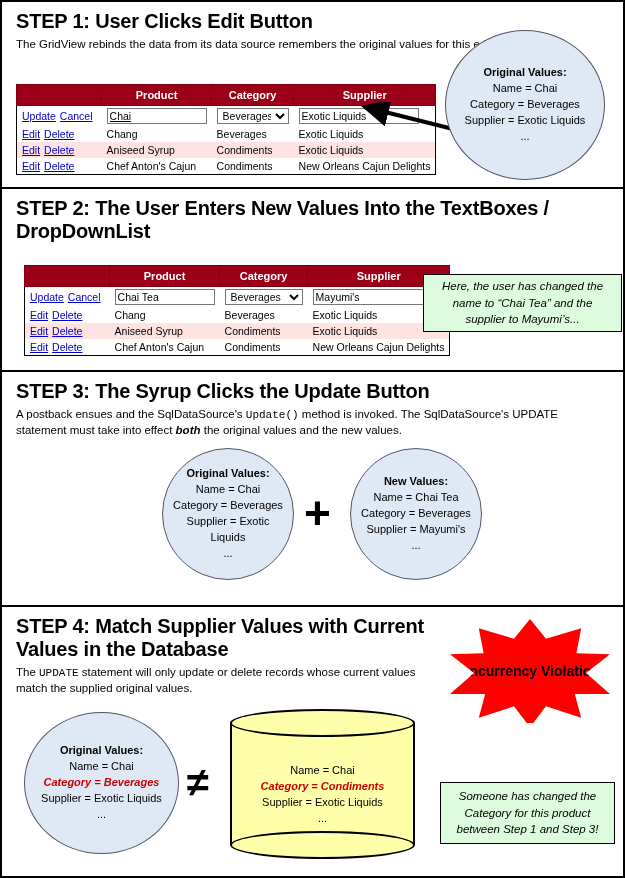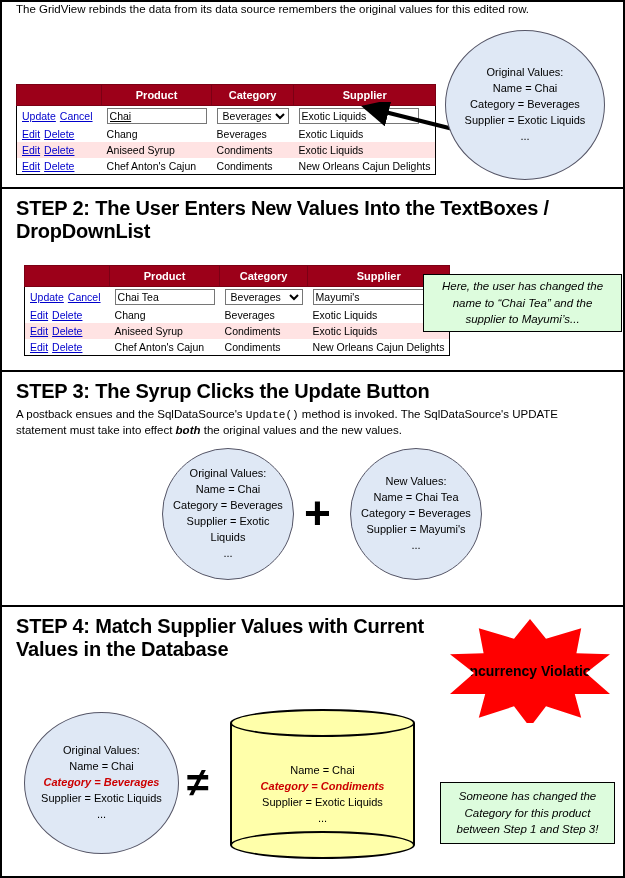--- a/index.html
+++ b/index.html
@@ -93,21 +93,21 @@
     border:1px solid #556;
     display:flex;
     align-items:center;
     justify-content:center;
     text-align:center;
     font-size:11px;
     line-height:1.45;
     box-sizing:border-box;
   }
   .circle .inner{padding:4px 6px;}
-  .circle .hd{font-weight:normal;}
+  .circle .hd{font-weight:bold;}
 
   
   .callout{
     background:#ddfcdd;
     border:1px solid #000;
     font-style:italic;
     font-size:11.5px;
     line-height:1.45;
     padding:7px 9px;
     box-sizing:border-box;
@@ -156,20 +156,21 @@
   .star span{
     color:#000;font-weight:bold;font-size:14px;text-align:center;line-height:1.3;
   }
 </style>
 </head>
 <body>
 
 <div class="page">
 
   <div class="step" style="height:187px;">
+    <div class="step-title">STEP 1: User Clicks Edit Button</div>
     <div class="step-desc">The GridView rebinds the data from its data source remembers the original values for this edited row.</div>
 
     <div style="position:absolute;left:14px;top:82px;">
       <table class="grid" style="width:345px;">
         <tbody>
             <tr>
           <th style="width:62px;background:#9c0019;"></th>
           <th style="width:95px;">Product</th>
           <th style="width:75px;">Category</th>
           <th style="width:113px;">Supplier</th>
@@ -329,20 +330,23 @@
         <div>Name = Chai Tea</div>
         <div>Category = Beverages</div>
         <div>Supplier = Mayumi's</div>
         <div>...</div>
       </div>
     </div>
   </div>
 
   <div class="step" style="height:269px;">
     <div class="step-title" style="margin-right:175px;">STEP 4: Match Supplier Values with Current Values in the Database</div>
+    <div class="step-desc" style="margin-right:185px;">
+      <span>The </span><span class="mono">UPDATE</span><span> statement will only update or delete records whose current values match the supplied original values.</span>
+    </div>
 
     <div class="star" style="position:absolute;left:448px;top:12px;">
       <span>Concurrency Violation!!</span>
     </div>
 
     <div class="circle" style="position:absolute;left:22px;top:105px;width:155px;height:142px;">
       <div class="inner">
         <div class="hd">Original Values:</div>
         <div>Name = Chai</div>
         <div class="red-ital">Category = Beverages</div>

